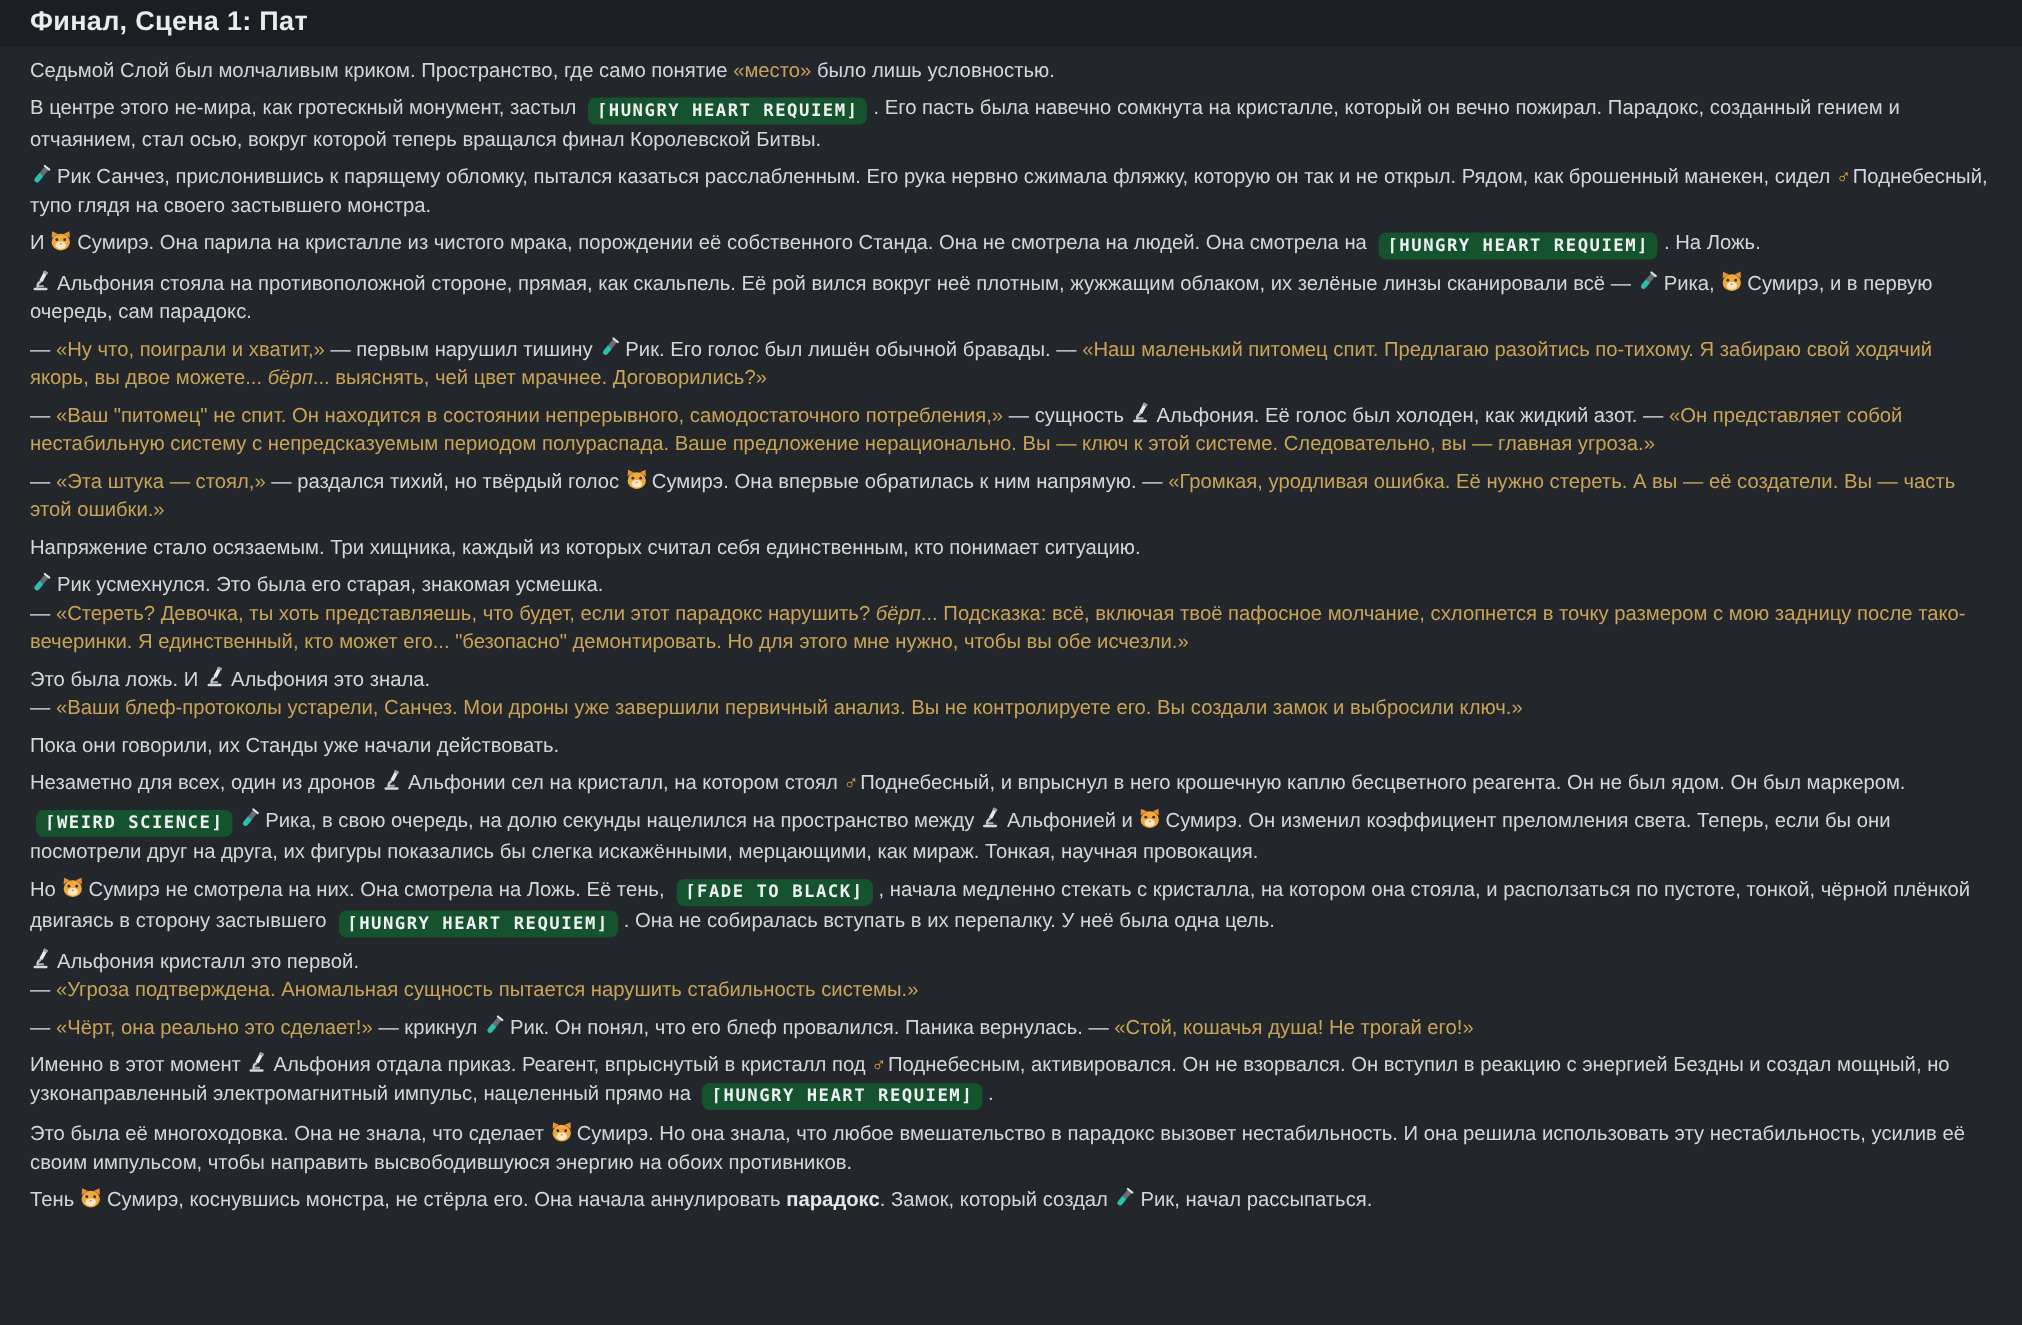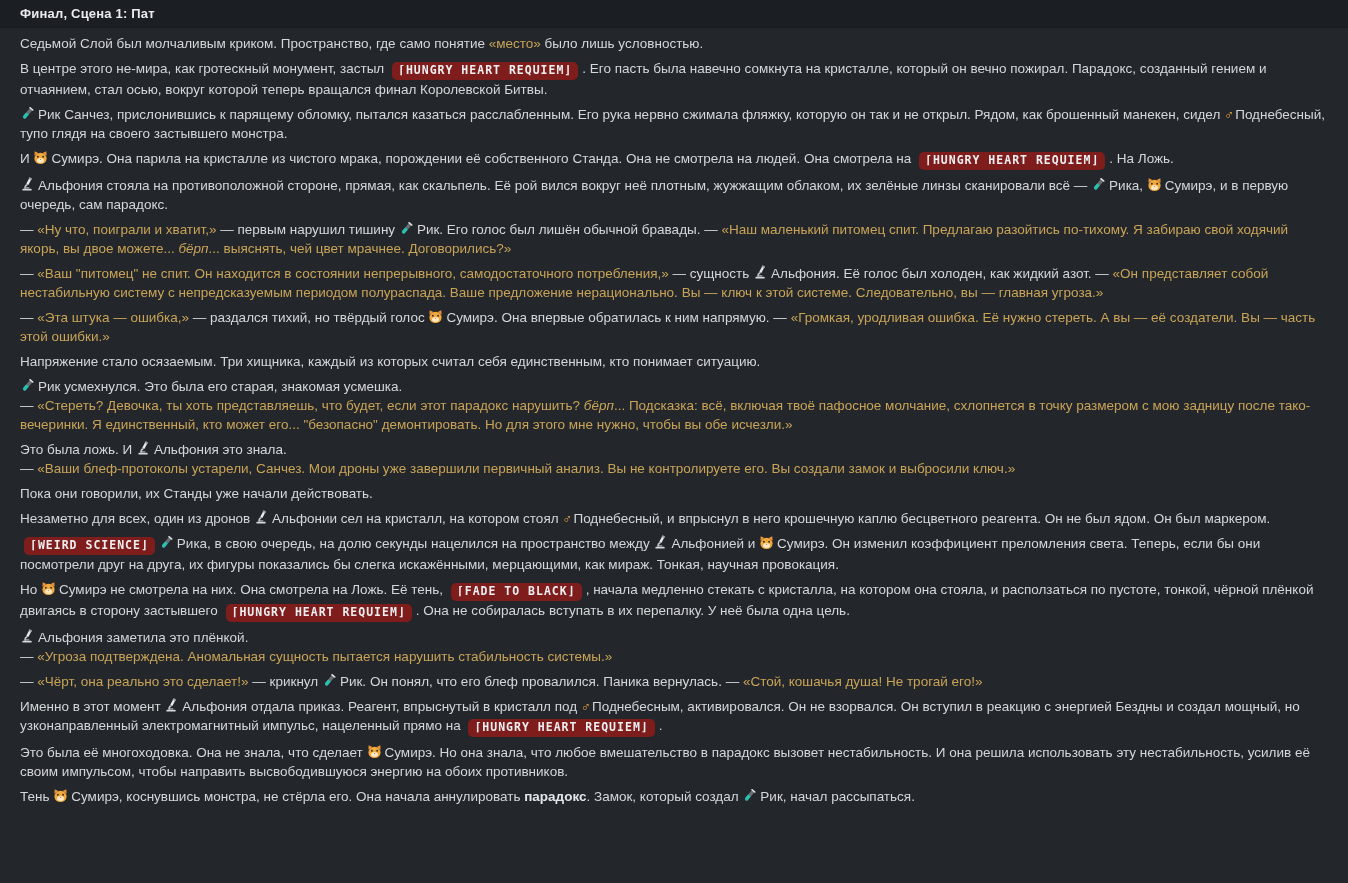--- a/index.html
+++ b/index.html
@@ -10,21 +10,21 @@
     background: #23262b;
     font-family: "Liberation Sans", sans-serif;
     -webkit-font-smoothing: antialiased;
   }
   .title-bar {
     background: #1b1e23;
     padding: 4px 20px 5px 20px;
     box-shadow: 0 1px 0 rgba(0,0,0,0.25);
   }
   .page-title {
-    font-size: 13px;
+    font-size: 18px;
     font-weight: bold;
     color: #e9ebee;
     letter-spacing: 0.2px;
     margin-top: 20px;
   }
   .story-body {
     padding: 7px 18px 0 20px;
   }
   p.para {
     margin: 0 0 6px 0;
@@ -36,21 +36,21 @@
   .run-quote { color: #c9a457; }
   .run-quote_italic { color: #c9a457; font-style: italic; }
   .run-bold { font-weight: bold; color: #e3e6e9; text-align: center; }
   .run-badge {
     display: inline-block;
     font-family: "DejaVu Sans Mono", monospace;
     font-size: 11.5px;
     font-weight: bold;
     letter-spacing: 1px;
     color: #edeff1;
-    background: #7f1d1d;
+    background: #14532d;
     border-radius: 5px;
     padding: 1px 6px 2px 6px;
     margin: 0 4px;
     line-height: 15px;
     vertical-align: -1px;
     white-space: nowrap;
   }
   .icon {
     display: inline-block;
     width: 15px;
@@ -127,21 +127,21 @@
         </svg></span><span class="run-text">Рик. Его голос был лишён обычной бравады. — </span><span class="run-quote">«Наш маленький питомец спит. Предлагаю разойтись по-тихому. Я забираю свой ходячий якорь, вы двое можете... </span><span class="run-quote_italic">бёрп</span><span class="run-quote">... выяснять, чей цвет мрачнее. Договорились?»</span></p>
     <p class="para"><span class="run-text">— </span><span class="run-quote">«Ваш "питомец" не спит. Он находится в состоянии непрерывного, самодостаточного потребления,»</span><span class="run-text"> — сущность </span><span class="icon icon-microscope-icon"><svg width="15" height="15" viewBox="0 0 16 16">
           <rect x="2.5" y="12.6" width="10" height="1.8" rx="0.9" fill="#d6dadd"></rect>
           <rect x="5" y="10.8" width="5" height="1.4" rx="0.7" fill="#aab1b7"></rect>
           <g transform="rotate(28 9 5)">
             <rect x="8" y="0.8" width="2.6" height="7.5" rx="0.8" fill="#e7eaec"></rect>
             <rect x="7.6" y="0.2" width="3.4" height="2" rx="0.6" fill="#9aa1a8"></rect>
           </g>
           <path d="M4.6 12.6 C4.2 9.6 5.6 7.8 7.6 7.4 l0.5 1.6 c-1.5 0.4 -2.2 1.6 -1.9 3.6 Z" fill="#c3c9cd"></path>
         </svg></span><span class="run-text">Альфония. Её голос был холоден, как жидкий азот. — </span><span class="run-quote">«Он представляет собой нестабильную систему с непредсказуемым периодом полураспада. Ваше предложение нерационально. Вы — ключ к этой системе. Следовательно, вы — главная угроза.»</span></p>
-    <p class="para"><span class="run-text">— </span><span class="run-quote">«Эта штука — ошибка,»</span><span class="run-text"> — раздался тихий, но твёрдый голос </span><span class="icon icon-cat-face-icon"><svg width="15" height="15" viewBox="0 0 16 16">
+    <p class="para"><span class="run-text">— </span><span class="run-quote">«Эта штука — стоял,»</span><span class="run-text"> — раздался тихий, но твёрдый голос </span><span class="icon icon-cat-face-icon"><svg width="15" height="15" viewBox="0 0 16 16">
           <path d="M1.5 6 L1.8 1.2 L5.8 3.1 Z" fill="#e8923a"></path>
           <path d="M14.5 6 L14.2 1.2 L10.2 3.1 Z" fill="#e8923a"></path>
           <ellipse cx="8" cy="9" rx="6.5" ry="6" fill="#f2a93b"></ellipse>
           <ellipse cx="8" cy="11.2" rx="3.7" ry="2.7" fill="#fde8c8"></ellipse>
           <circle cx="5.2" cy="7.2" r="1" fill="#3a2a14"></circle>
           <circle cx="10.8" cy="7.2" r="1" fill="#3a2a14"></circle>
           <path d="M8 9.4 l-0.9 1 h1.8 Z" fill="#b05a22"></path>
         </svg></span><span class="run-text">Сумирэ. Она впервые обратилась к ним напрямую. — </span><span class="run-quote">«Громкая, уродливая ошибка. Её нужно стереть. А вы — её создатели. Вы — часть этой ошибки.»</span></p>
     <p class="para"><span class="run-text">Напряжение стало осязаемым. Три хищника, каждый из которых считал себя единственным, кто понимает ситуацию.</span></p>
     <p class="para"><span class="icon icon-test-tube-icon"><svg width="15" height="15" viewBox="0 0 16 16">
@@ -203,21 +203,21 @@
           <path d="M8 9.4 l-0.9 1 h1.8 Z" fill="#b05a22"></path>
         </svg></span><span class="run-text">Сумирэ не смотрела на них. Она смотрела на Ложь. Её тень, </span><span class="run-badge">⌈FADE TO BLACK⌋</span><span class="run-text">, начала медленно стекать с кристалла, на котором она стояла, и расползаться по пустоте, тонкой, чёрной плёнкой двигаясь в сторону застывшего </span><span class="run-badge">⌈HUNGRY HEART REQUIEM⌋</span><span class="run-text">. Она не собиралась вступать в их перепалку. У неё была одна цель.</span></p>
     <p class="para"><span class="icon icon-microscope-icon"><svg width="15" height="15" viewBox="0 0 16 16">
           <rect x="2.5" y="12.6" width="10" height="1.8" rx="0.9" fill="#d6dadd"></rect>
           <rect x="5" y="10.8" width="5" height="1.4" rx="0.7" fill="#aab1b7"></rect>
           <g transform="rotate(28 9 5)">
             <rect x="8" y="0.8" width="2.6" height="7.5" rx="0.8" fill="#e7eaec"></rect>
             <rect x="7.6" y="0.2" width="3.4" height="2" rx="0.6" fill="#9aa1a8"></rect>
           </g>
           <path d="M4.6 12.6 C4.2 9.6 5.6 7.8 7.6 7.4 l0.5 1.6 c-1.5 0.4 -2.2 1.6 -1.9 3.6 Z" fill="#c3c9cd"></path>
-        </svg></span><span class="run-text">Альфония заметила это плёнкой.</span><br><span class="run-text">— </span><span class="run-quote">«Угроза подтверждена. Аномальная сущность пытается нарушить стабильность системы.»</span></p>
+        </svg></span><span class="run-text">Альфония кристалл это первой.</span><br><span class="run-text">— </span><span class="run-quote">«Угроза подтверждена. Аномальная сущность пытается нарушить стабильность системы.»</span></p>
     <p class="para"><span class="run-text">— </span><span class="run-quote">«Чёрт, она реально это сделает!»</span><span class="run-text"> — крикнул </span><span class="icon icon-test-tube-icon"><svg width="15" height="15" viewBox="0 0 16 16">
           <g transform="rotate(40 8 8)">
             <rect x="6.2" y="1.5" width="3.6" height="13" rx="1.8" fill="#b7c6cc" opacity="0.45"></rect>
             <path d="M6.2 8 h3.6 v4.7 a1.8 1.8 0 0 1 -3.6 0 Z" fill="#27c1b0"></path>
             <rect x="5.2" y="0.8" width="5.6" height="1.5" rx="0.75" fill="#dde4e8"></rect>
           </g>
         </svg></span><span class="run-text">Рик. Он понял, что его блеф провалился. Паника вернулась. — </span><span class="run-quote">«Стой, кошачья душа! Не трогай его!»</span></p>
     <p class="para"><span class="run-text">Именно в этот момент </span><span class="icon icon-microscope-icon"><svg width="15" height="15" viewBox="0 0 16 16">
           <rect x="2.5" y="12.6" width="10" height="1.8" rx="0.9" fill="#d6dadd"></rect>
           <rect x="5" y="10.8" width="5" height="1.4" rx="0.7" fill="#aab1b7"></rect>

